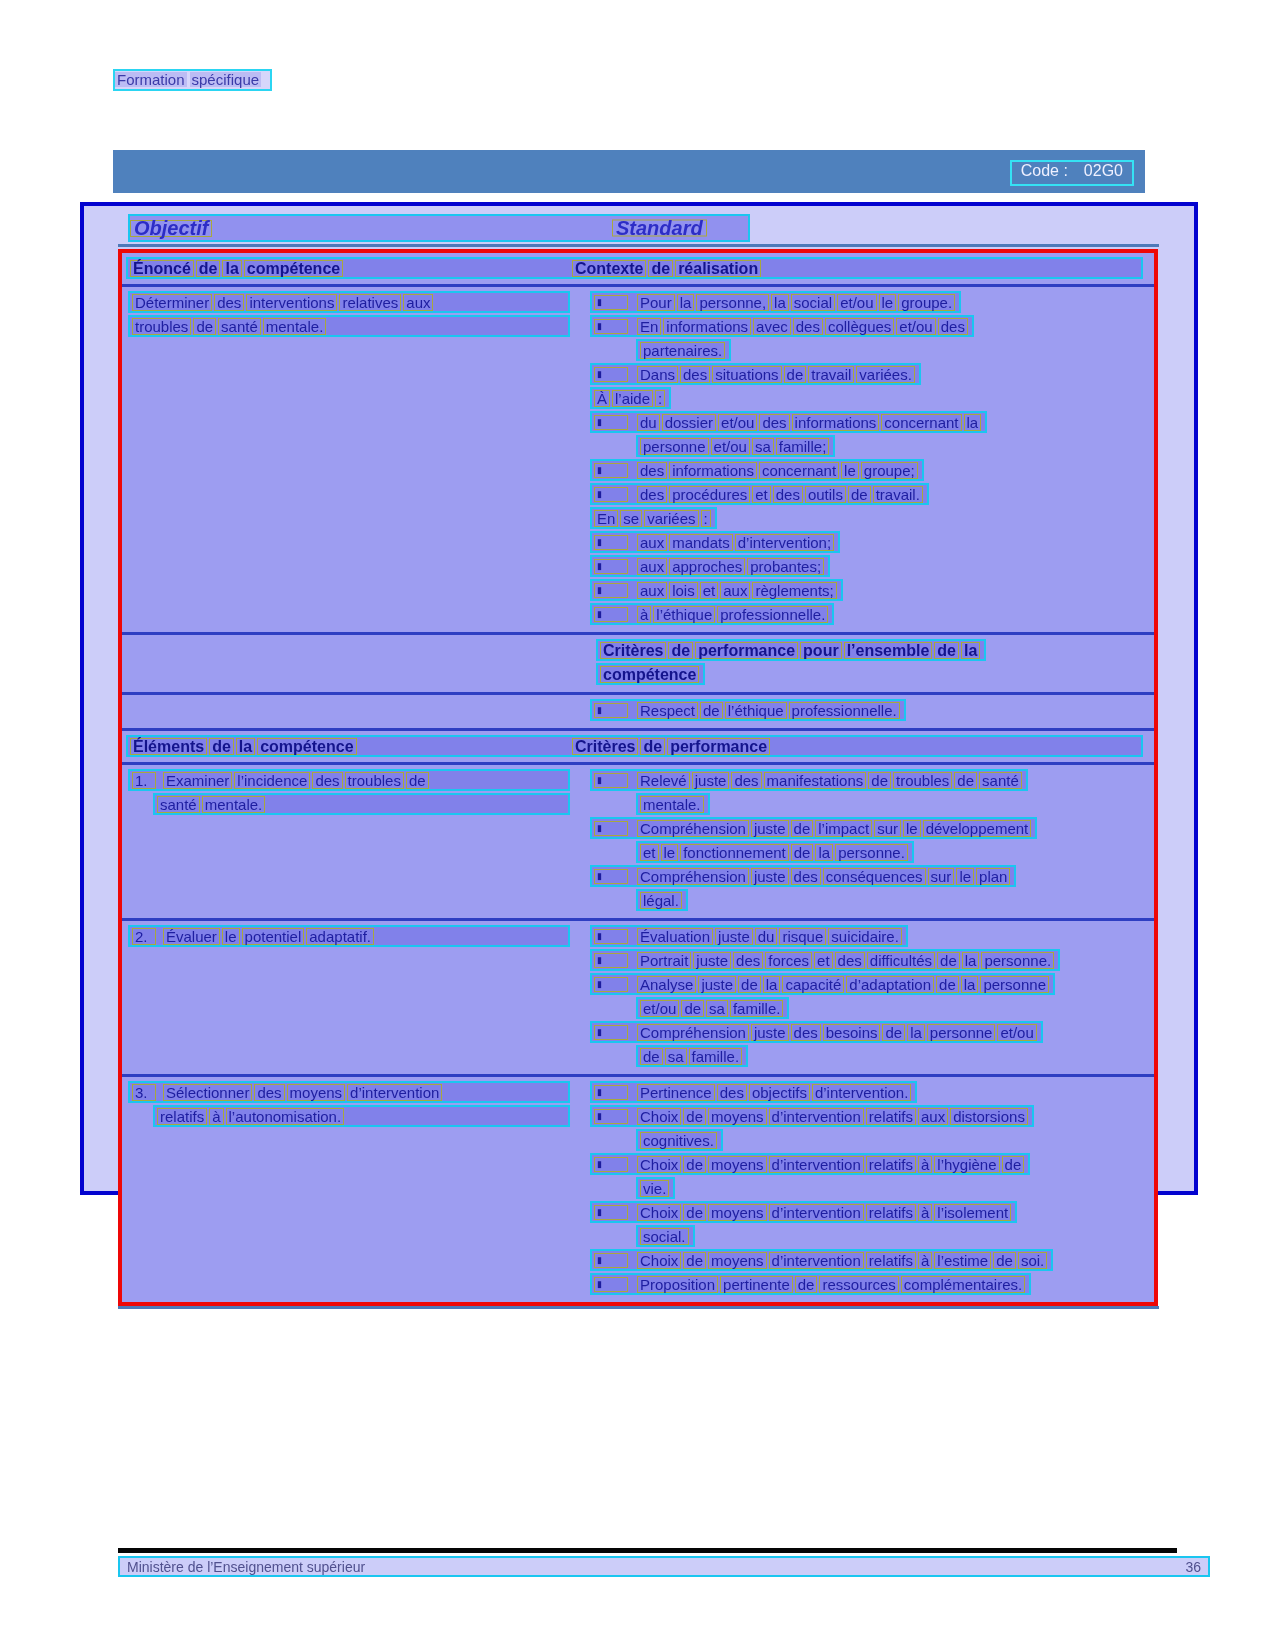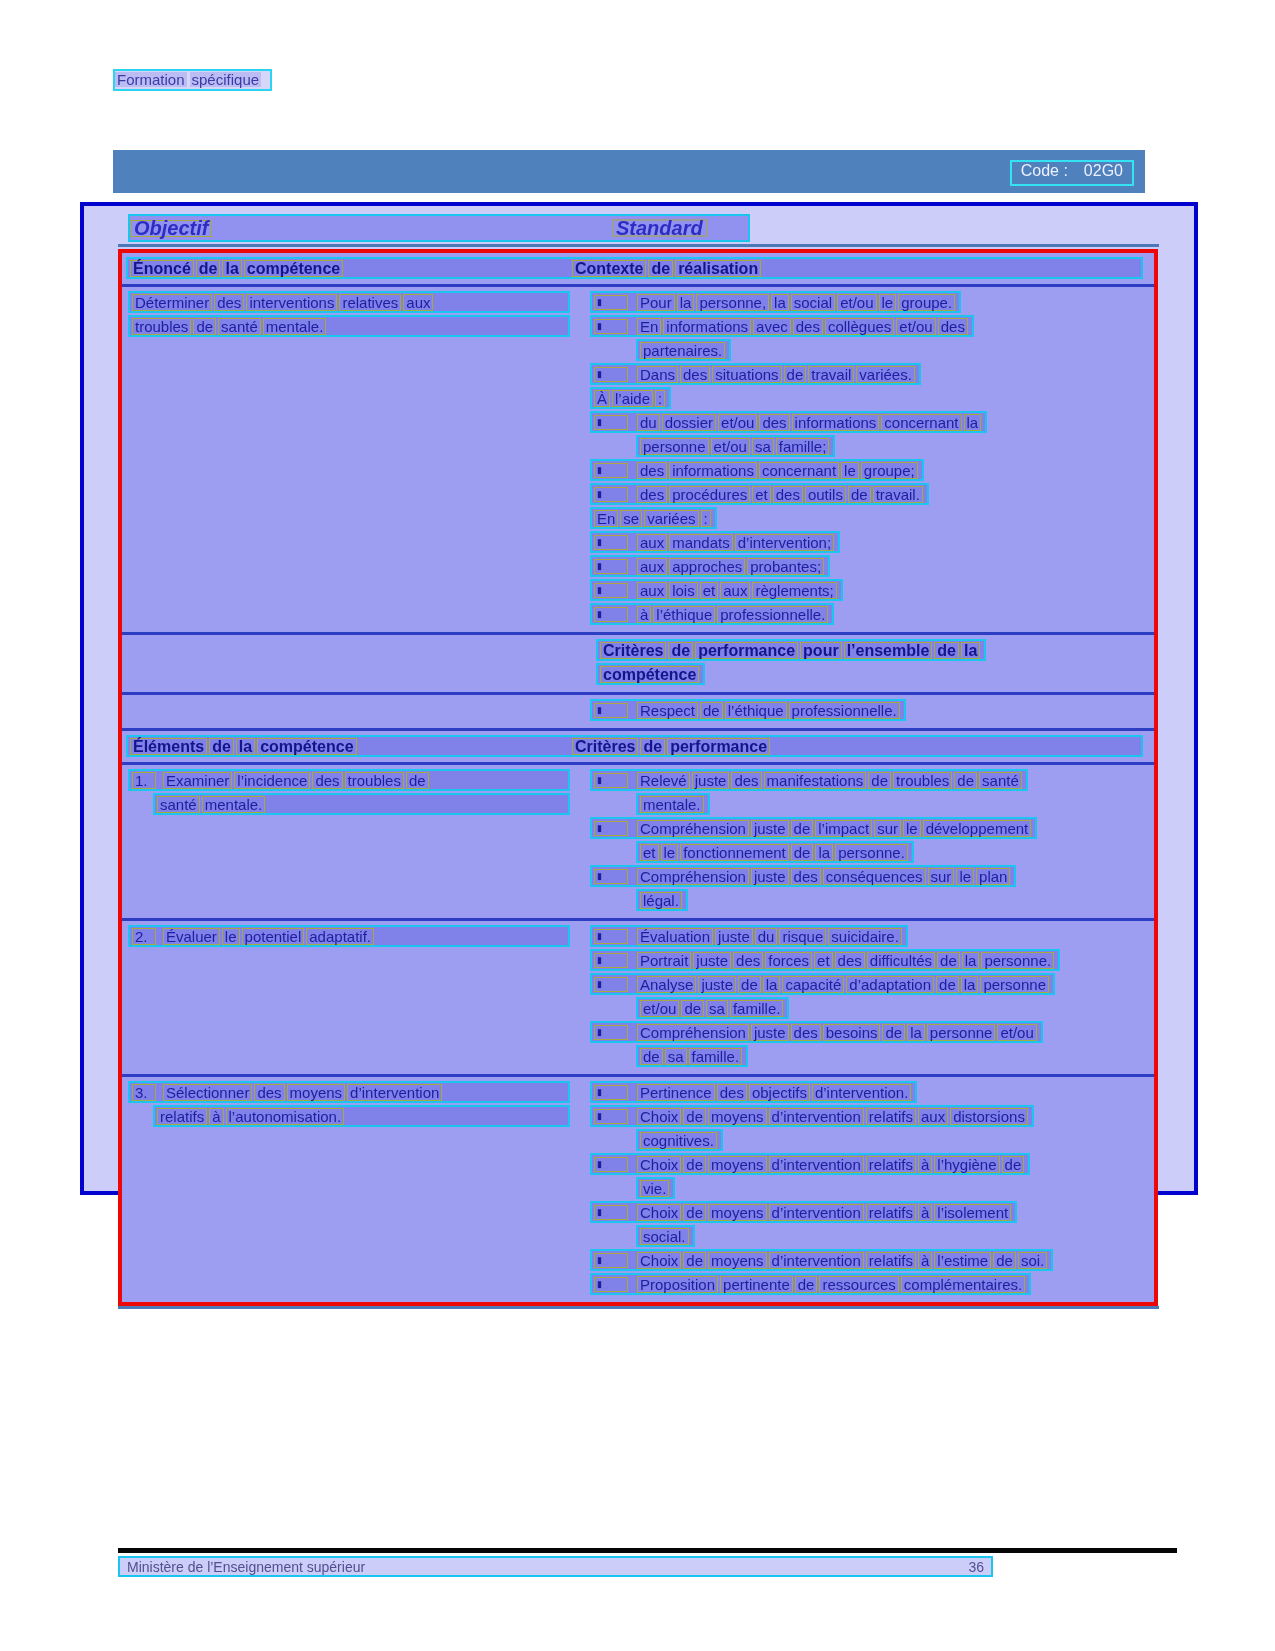--- a/index.html
+++ b/index.html
@@ -60,21 +60,21 @@
   .words{display:inline-flex;align-items:center;white-space:nowrap;}
   .w{border:1px solid #a8a83e;padding:0 2px;margin-right:2px;white-space:pre;line-height:15px;}
   .num{width:18px;text-align:left;margin-right:7px;flex:0 0 auto;}
 
   .bullet{flex:0 0 34px;width:34px;height:15px;border:1px solid #a8a83e;margin-right:9px;
           display:flex;align-items:center;padding-left:2px;box-sizing:border-box;
           font-size:9px;color:#1c1c9c;}
 
   
   .footer-rule{position:absolute;left:118px;top:1548px;width:1059px;height:5px;background:#050505;}
-  .footer-band{position:absolute;left:118px;top:1556px;width:875px;height:21px;box-sizing:border-box;
+  .footer-band{position:absolute;left:118px;top:1556px;width:1092px;height:21px;box-sizing:border-box;
                background:#cccdf9;border:2px solid #1ac6f0;display:flex;align-items:center;
                justify-content:space-between;padding:0 7px;font-size:14px;color:#50508e;}
 </style>
 </head>
 <body>
 
 <div class="screen">
 
   <div class="top-label words">
       <span class="w">Formation</span>

